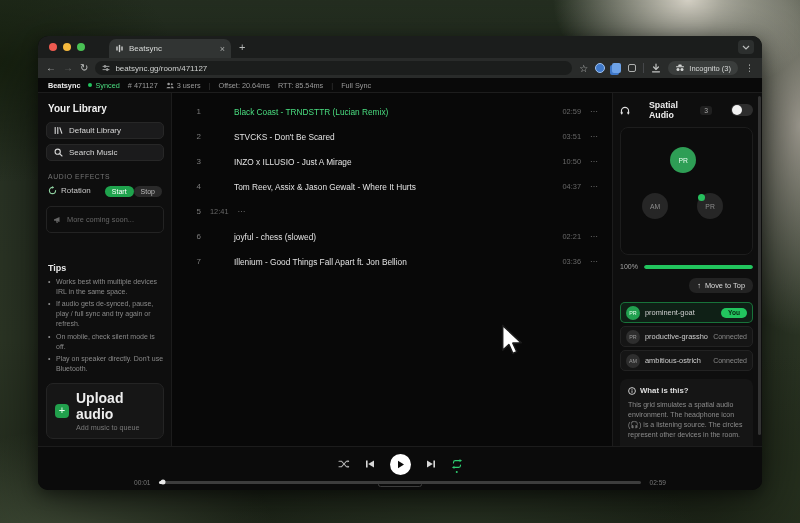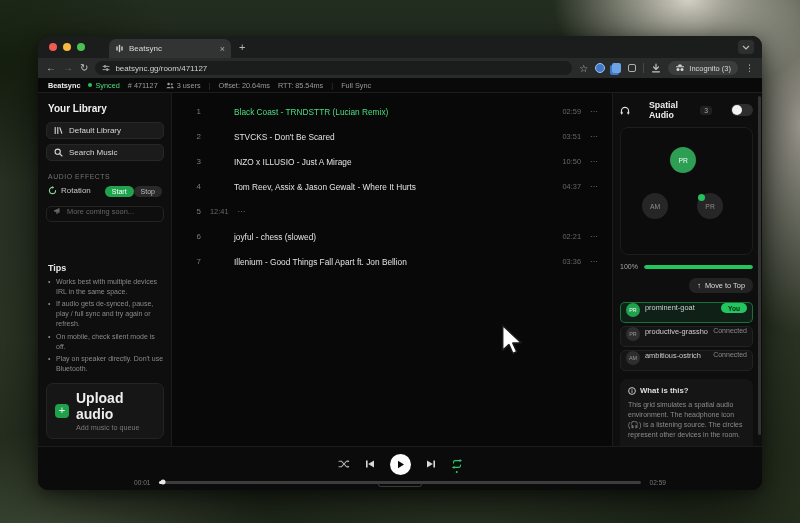--- a/index.html
+++ b/index.html
@@ -88,22 +88,22 @@
     display:flex; align-items:center; gap:6px; padding:0 7px; margin-bottom:5px;
     color:#d8d8d8; font-size:8px;
   }
   .fx-label { color:#767676; font-size:6.8px; letter-spacing:.6px; margin:7px 0 6px 2px; }
   .fx-row { display:flex; align-items:flex-start; padding:0 2px; margin-bottom:9px; }
   .fx-name { color:#c9c9c9; font-size:8px; flex:1; display:flex; gap:4px; align-items:center; }
   .pill { font-size:7px; padding:2px 7px; border-radius:8px; }
   .pill.start { background:#1fa34d; color:#fff; }
   .pill.stop { background:#2a2a2a; color:#bdbdbd; }
   .more-row {
-    border:1px solid #232323; border-radius:5px; height:16px; display:flex;
-    align-items:flex-start; gap:5px; padding:0 7px; color:#666; font-size:7.4px;
+    border:1px solid #232323; border-radius:5px; height:27px; display:flex;
+    align-items:center; gap:5px; padding:0 7px; color:#666; font-size:7.4px;
   }
   .left-spacer { flex:1; }
   .tips-title { color:#e8e8e8; font-size:9px; font-weight:bold; margin:0 0 4px 2px; }
   .tips-list { list-style:none; margin:0 0 4px 2px; }
   .tips-list li {
     color:#8a8a8a; font-size:7px; line-height:1.4; margin-bottom:3px;
     padding-left:8px; position:relative;
   }
   .tips-list li::before { content:"•"; position:absolute; left:0; color:#8a8a8a; }
   .upload-card {
@@ -156,21 +156,21 @@
   .vol-label { color:#a5a5a5; font-size:7px; }
   .vol-bar { flex:1; height:4px; background:#1e1e1e; border-radius:2px; overflow:hidden; }
   .vol-fill { height:100%; width:100%; background:#22c55e; border-radius:2px; }
   .move-top {
     align-self:flex-end; margin-top:8px; background:#232323; border-radius:7px;
     padding:3px 8px; color:#dcdcdc; font-size:7.4px; display:flex; gap:4px; align-items:center;
   }
   .users { margin-top:9px; display:flex; flex-direction:column; gap:3px; }
   .user-row {
     height:21px; border-radius:5px; background:#151515; border:1px solid #222;
-    display:flex; align-items:flex-start; gap:5px; padding:0 5px;
+    display:flex; align-items:center; gap:5px; padding:0 5px;
   }
   .user-row.you { background:rgba(34,197,94,.10); border-color:rgba(34,197,94,.5); }
   .avatar {
     width:14px; height:14px; border-radius:50%; background:#2e2e2e; color:#9a9a9a;
     font-size:5.4px; display:flex; align-items:center; justify-content:center; flex:0 0 auto;
   }
   .user-row.you .avatar { background:#22a050; color:#e6ffee; }
   .user-name { flex:1; color:#cfcfcf; font-size:7.4px; white-space:nowrap; overflow:hidden; }
   .user-status { color:#8a8a8a; font-size:7px; }
   .user-row.you .user-status {

